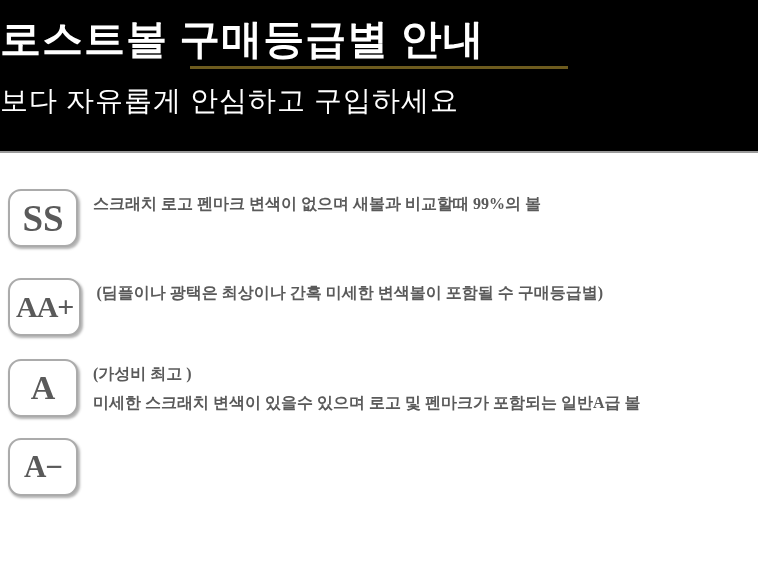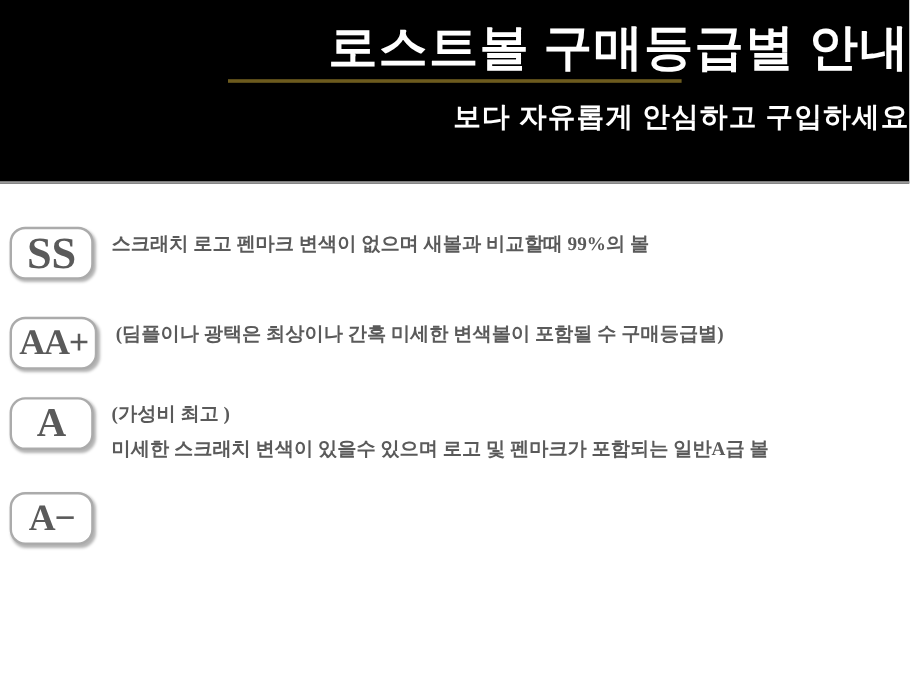--- a/index.html
+++ b/index.html
@@ -11,54 +11,54 @@
     overflow: hidden;
     font-family: "Liberation Serif", serif;
   }
   
   .header {
     box-sizing: border-box;
     width: 758px;
     height: 153px;
     background: #000000;
     border-bottom: 2px solid #9a9a9a;
-    text-align: right;
+    text-align: left;
   }
   .title {
     margin: 0;
     padding-top: 16px;
     color: #ffffff;
     font-size: 41px;
     font-weight: bold;
     letter-spacing: 1px;
     line-height: 46px;
   }
   .title-underline {
     width: 378px;
     height: 3px;
     margin: 4px auto 0 auto;
     background: #6d5b1e;
   }
   .subtitle {
     margin: 13px 0 0 0;
     color: #ffffff;
-    font-size: 23px;
-    font-weight: bold;
+    font-size: 28px;
+    font-weight: normal;
     letter-spacing: 1px;
   }
   
   .grades { padding: 36px 10px 0 8px; }
   .grade-row { display: flex; align-items: flex-start; }
   .grade-row:nth-child(1) { margin-bottom: 31px; }
   .grade-row:nth-child(2) { margin-bottom: 23px; }
   .grade-row:nth-child(3) { margin-bottom: 21px; }
   .badge {
     box-sizing: border-box;
     min-width: 70px;
-    height: 44px;
+    height: 58px;
     padding: 0 6px;
     margin-right: 15px;
     background: #ffffff;
     border: 2px solid #ababab;
     border-radius: 13px;
     box-shadow: 1.5px 2px 2.5px rgba(0,0,0,0.30);
     display: flex;
     align-items: center;
     justify-content: center;
     color: #5a5a5a;

